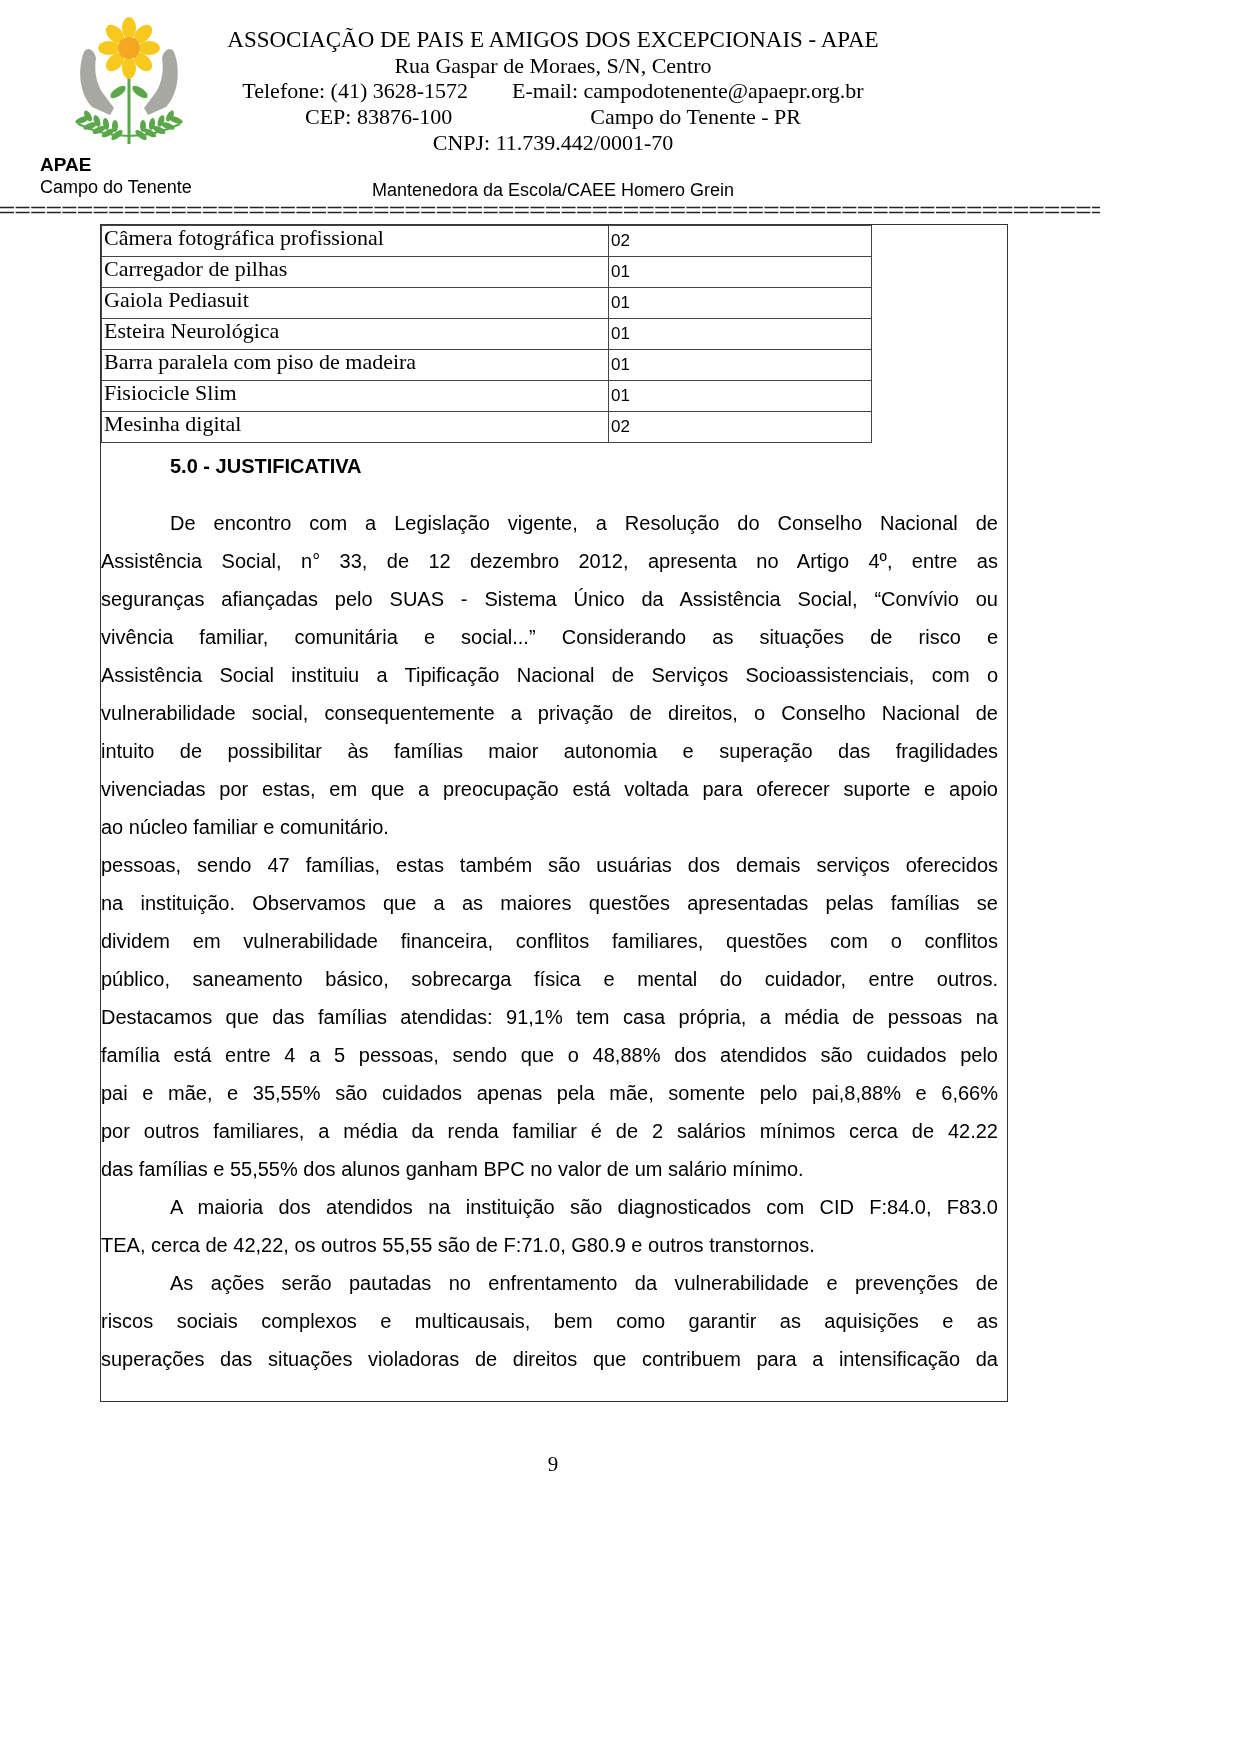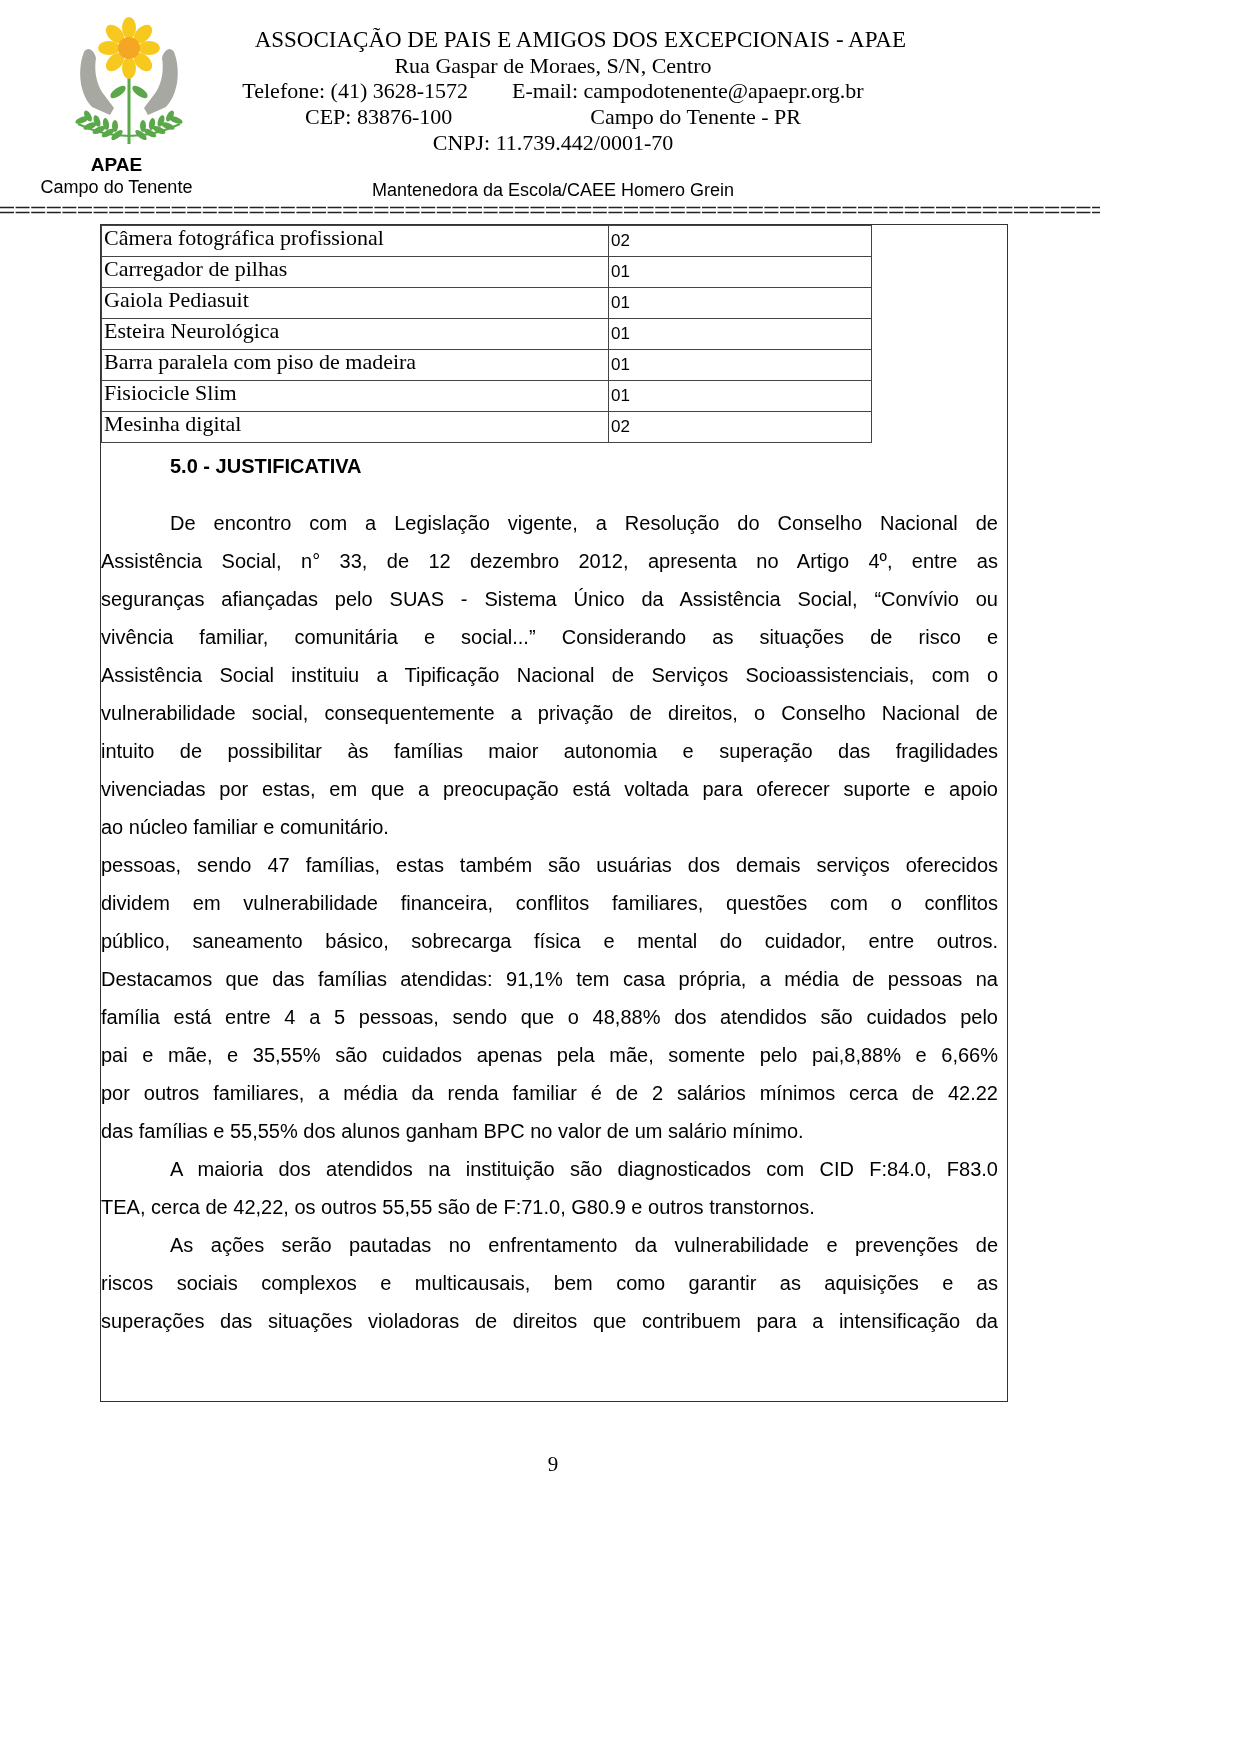--- a/index.html
+++ b/index.html
@@ -1,26 +1,26 @@
 <!DOCTYPE html>
 <html><head>
 <meta charset="utf-8">
 <style>
   html, body { margin: 0; padding: 0; background: #ffffff; }
   body { width: 1241px; height: 1754px; position: relative; overflow: hidden; color: #000; }
 
   .logo { position: absolute; left: 70px; top: 12px; width: 118px; height: 132px; }
-  .logo-name { position: absolute; left: 24px; width: 185px; text-align: center;
+  .logo-name { position: absolute; left: 40px; width: 185px; text-align: left;
     font-family: "Liberation Sans", sans-serif; color: #000; }
   .logo-name.apae { top: 154px; font-size: 19px; font-weight: bold; }
   .logo-name.city { top: 177px; font-size: 18px; }
 
   .hdr { position: absolute; left: 200px; width: 706px; text-align: center;
     font-family: "Liberation Serif", serif; font-size: 22px; line-height: 26px; white-space: nowrap; }
-  .hdr.l1 { top: 27px; font-size: 23px; text-align: right; }
+  .hdr.l1 { top: 27px; font-size: 23px; }
   .hdr.l2 { top: 53px; }
   .hdr.l3 { top: 78px; }
   .hdr.l4 { top: 104px; }
   .hdr.l5 { top: 130px; }
   .hdr.l3 .a { display: inline-block; margin-right: 44px; }
   .hdr.l4 .a { display: inline-block; margin-right: 138px; }
   .hdr.sub { top: 177px; font-family: "Liberation Sans", sans-serif; font-size: 18px; }
 
   .sep { position: absolute; left: 0; top: 203px; width: 1100px; height: 14px; overflow: hidden; }
   .sep svg { display: block; }
@@ -155,20 +155,21 @@
     <span class="line ind">De encontro com a Legislação vigente, a Resolução do Conselho Nacional de</span>
     <span class="line">Assistência Social, n° 33, de 12 dezembro 2012, apresenta no Artigo 4º, entre as</span>
     <span class="line">seguranças afiançadas pelo SUAS - Sistema Único da Assistência Social, “Convívio ou</span>
     <span class="line">vivência familiar, comunitária e social...” Considerando as situações de risco e</span>
     <span class="line">Assistência Social instituiu a Tipificação Nacional de Serviços Socioassistenciais, com o</span>
     <span class="line">vulnerabilidade social, consequentemente a privação de direitos, o Conselho Nacional de</span>
     <span class="line">intuito de possibilitar às famílias maior autonomia e superação das fragilidades</span>
     <span class="line">vivenciadas por estas, em que a preocupação está voltada para oferecer suporte e apoio</span>
     <span class="line last">ao núcleo familiar e comunitário.</span>
     <span class="line">pessoas, sendo 47 famílias, estas também são usuárias dos demais serviços oferecidos</span>
+    <span class="line">na instituição. Observamos que a as maiores questões apresentadas pelas famílias se</span>
     <span class="line">dividem em vulnerabilidade financeira, conflitos familiares, questões com o conflitos</span>
     <span class="line">público, saneamento básico, sobrecarga física e mental do cuidador, entre outros.</span>
     <span class="line">Destacamos que das famílias atendidas: 91,1% tem casa própria, a média de pessoas na</span>
     <span class="line">família está entre 4 a 5 pessoas, sendo que o 48,88% dos atendidos são cuidados pelo</span>
     <span class="line">pai e mãe, e 35,55% são cuidados apenas pela mãe, somente pelo pai,8,88% e 6,66%</span>
     <span class="line">por outros familiares, a média da renda familiar é de 2 salários mínimos cerca de 42.22</span>
     <span class="line last">das famílias e 55,55% dos alunos ganham BPC no valor de um salário mínimo.</span>
     <span class="line ind">A maioria dos atendidos na instituição são diagnosticados com CID F:84.0, F83.0</span>
     <span class="line last">TEA, cerca de 42,22, os outros 55,55 são de F:71.0, G80.9 e outros transtornos.</span>
     <span class="line ind">As ações serão pautadas no enfrentamento da vulnerabilidade e prevenções de</span>

